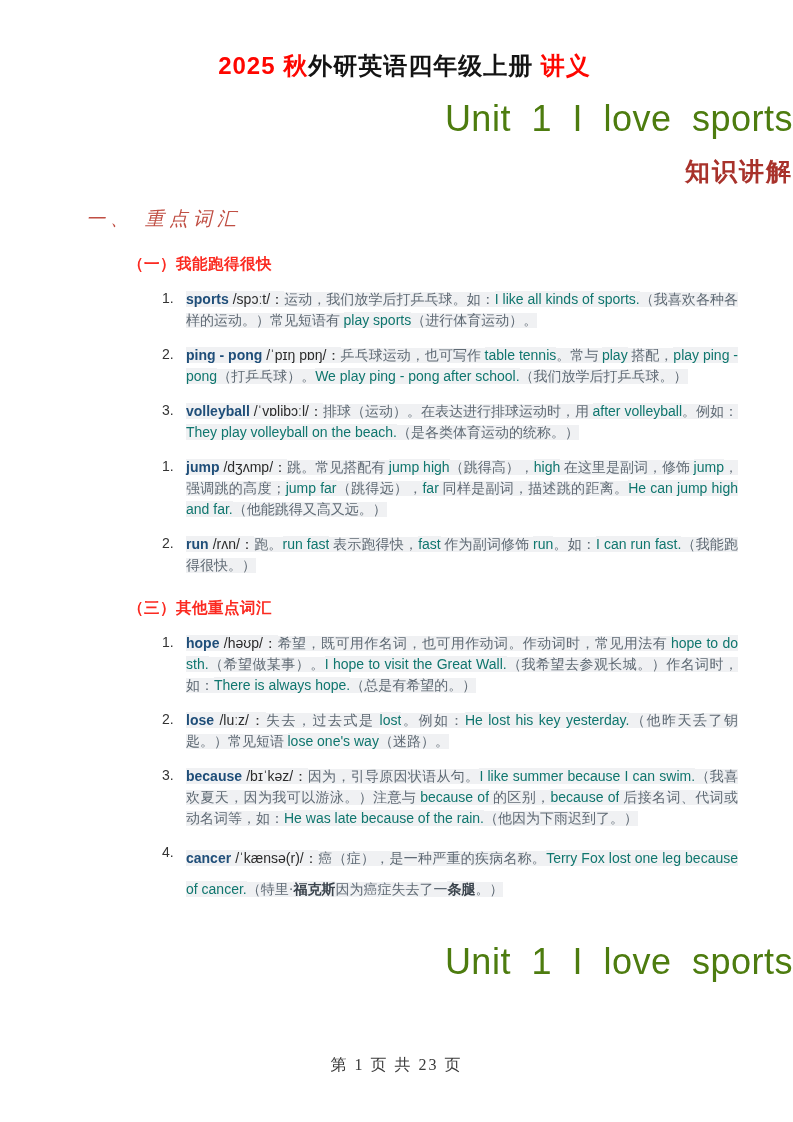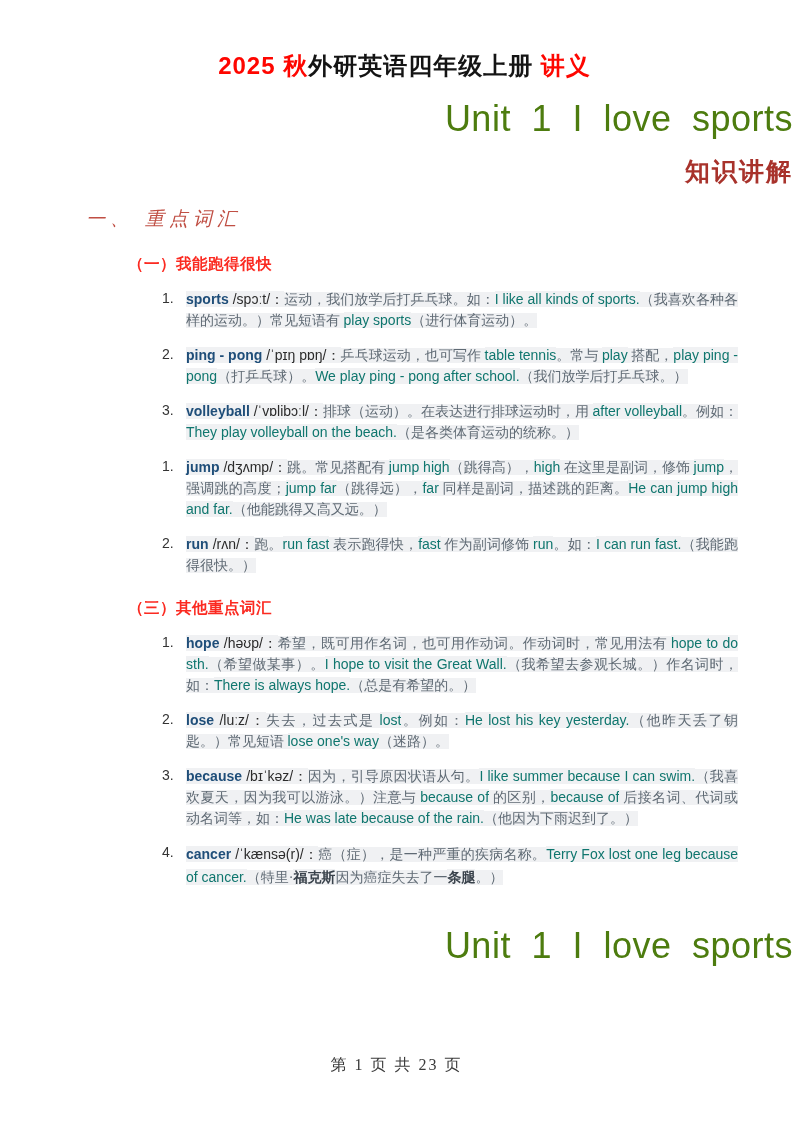--- a/index.html
+++ b/index.html
@@ -65,21 +65,21 @@
     font-size:14px;
     color:#333333;
     padding-top:1px;
   }
   .vocab-body {
     flex:1;
     text-align:justify;
     font-size:14px;
     line-height:21px;
   }
-  .item-loose .vocab-body { line-height:22px; }
+  .item-loose .vocab-body { line-height:30px; }
   .seg { background:#f0f1f3; }
   .seg-word { color:#1f4e79; font-weight:700; }
   .seg-phon { color:#2b2b2b; }
   .seg-en   { color:#0f766e; }
   .seg-zh   { color:#5f6a74; font-family:"Liberation Serif", serif; }
   .seg-zhb  { color:#39424b; font-weight:700; }
   .unit-title.bottom { margin-top:36px; }
   .page-footer {
     position:absolute;
     left:0; bottom:46px;

